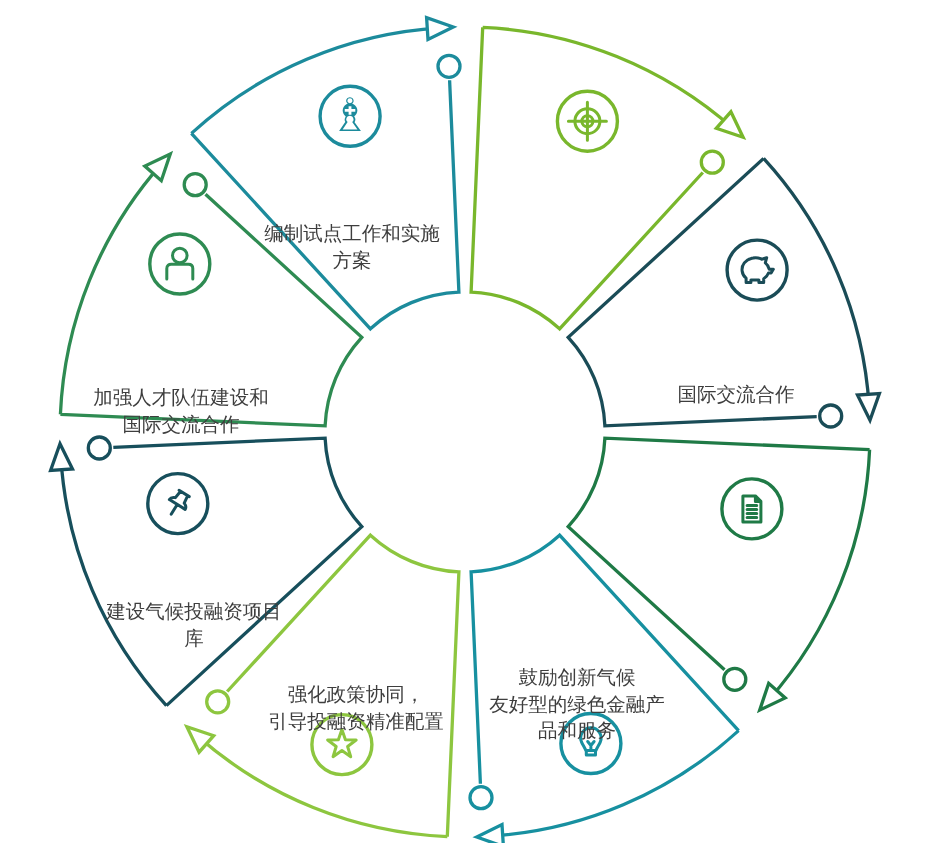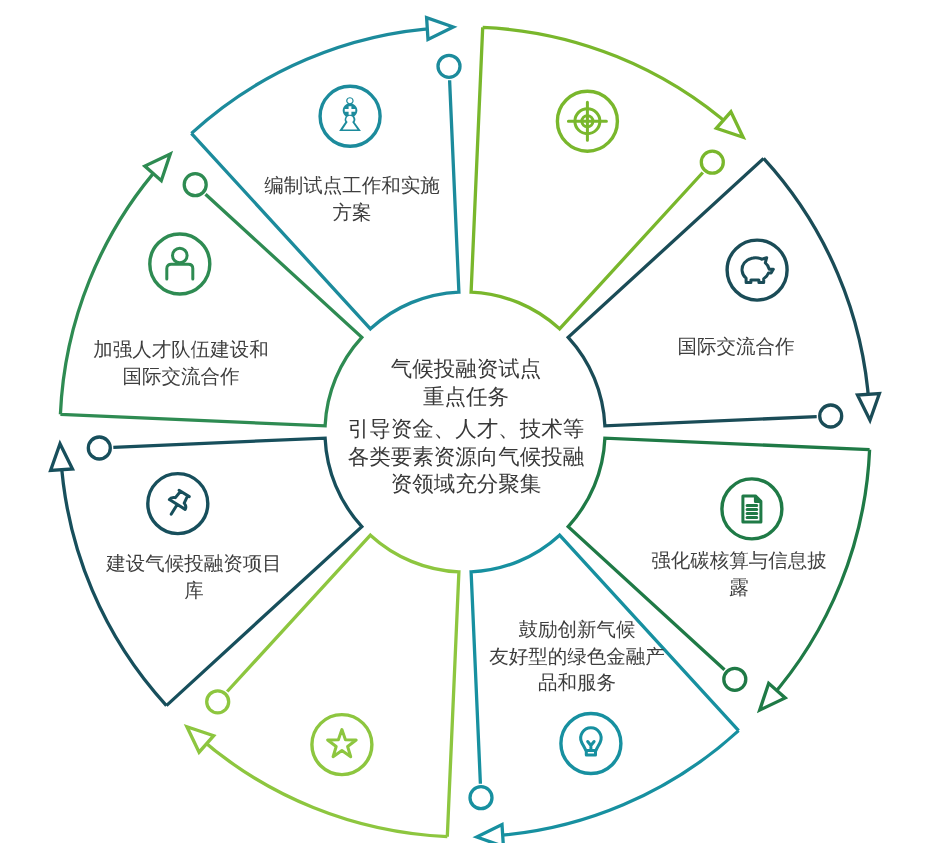--- a/index.html
+++ b/index.html
@@ -1,20 +1,20 @@
 <!DOCTYPE html>
 <html><head>
 <meta charset="utf-8">
 <style>
   html,body{margin:0;padding:0;background:#ffffff;}
   .stage{position:relative;width:927px;height:843px;background:#ffffff;overflow:hidden;
          font-family:"DejaVu Sans","Liberation Sans",sans-serif;}
   .stage svg{position:absolute;left:0;top:0;width:927px;height:843px;}
   .lbl{position:absolute;transform:translate(-50%,-50%);text-align:center;
-       white-space:pre-line;font-size:19.5px;line-height:26.5px;color:#3e3e3e;}
+       white-space:pre-line;font-size:19.5px;line-height:26.5px;color:#3e3e3e;margin-top:48px;}
   .ctr{font-size:21.5px;line-height:27.5px;color:#383838;}
 </style>
 </head>
 <body>
 
 <div class="stage">
   <svg id="wheel" viewBox="0 0 927 843">
       <path fill="none" stroke="#79b72c" stroke-width="3.3" d="M 482.7 27.4 A 405 405 0 0 1 733.4 128.7 M 482.7 27.4 L 471.1 292.1 A 140 140 0 0 1 559.6 328.8 L 702.8 172.5"></path>
       <path fill="#ffffff" stroke="#79b72c" stroke-width="3.3" stroke-linejoin="miter" d="M 743.1 137.3 L 730.9 111.8 L 716.3 128.3 Z"></path>
       <circle cx="712.3" cy="162.2" r="11" fill="#ffffff" stroke="#79b72c" stroke-width="3.3"></circle>
@@ -72,30 +72,25 @@
       <path fill="none" stroke="#1c8b9c" stroke-width="3.3" d="M 191.4 133.4 A 405 405 0 0 1 440.3 27.8 M 191.4 133.4 L 370.4 328.8 A 140 140 0 0 1 458.9 292.1 L 449.6 80.3"></path>
       <path fill="#ffffff" stroke="#1c8b9c" stroke-width="3.3" stroke-linejoin="miter" d="M 453.3 27.0 L 426.6 17.6 L 428.0 39.5 Z"></path>
       <circle cx="449.0" cy="66.3" r="11" fill="#ffffff" stroke="#1c8b9c" stroke-width="3.3"></circle>
       <g transform="translate(350.1,116.3)" stroke="#1c8b9c" fill="none" stroke-width="3" stroke-linecap="round" stroke-linejoin="round">
         <circle r="30" stroke-width="3.4"></circle>
         <text y="15" text-anchor="middle" font-size="46" fill="#1c8b9c" stroke="none" style="font-family:'DejaVu Sans',sans-serif">♗</text>
       </g>
     </svg>
 
   <div class="lbl" style="left:736px;top:347px">国际交流合作</div>
-  <div class="lbl" style="left:739px;top:574px">强化碳核算与信息披
-露</div>
   <div class="lbl" style="left:577px;top:657px">鼓励创新气候
 友好型的绿色金融产
 品和服务</div>
+  <div class="lbl" style="left:356px;top:660px">强化政策协同，
+引导投融资精准配置</div>
   <div class="lbl" style="left:181px;top:363px">加强人才队伍建设和
 国际交流合作</div>
   <div class="lbl" style="left:194px;top:577px">建设气候投融资项目
 库</div>
   <div class="lbl" style="left:352px;top:199px">编制试点工作和实施
 方案</div>
 
-  <div class="lbl ctr" style="left:466px;top:382px">气候投融资试点
-重点任务</div>
-  <div class="lbl ctr" style="left:466px;top:456px">引导资金、人才、技术等
-各类要素资源向气候投融
-资领域充分聚集</div>
 </div>
 
 </body></html>

